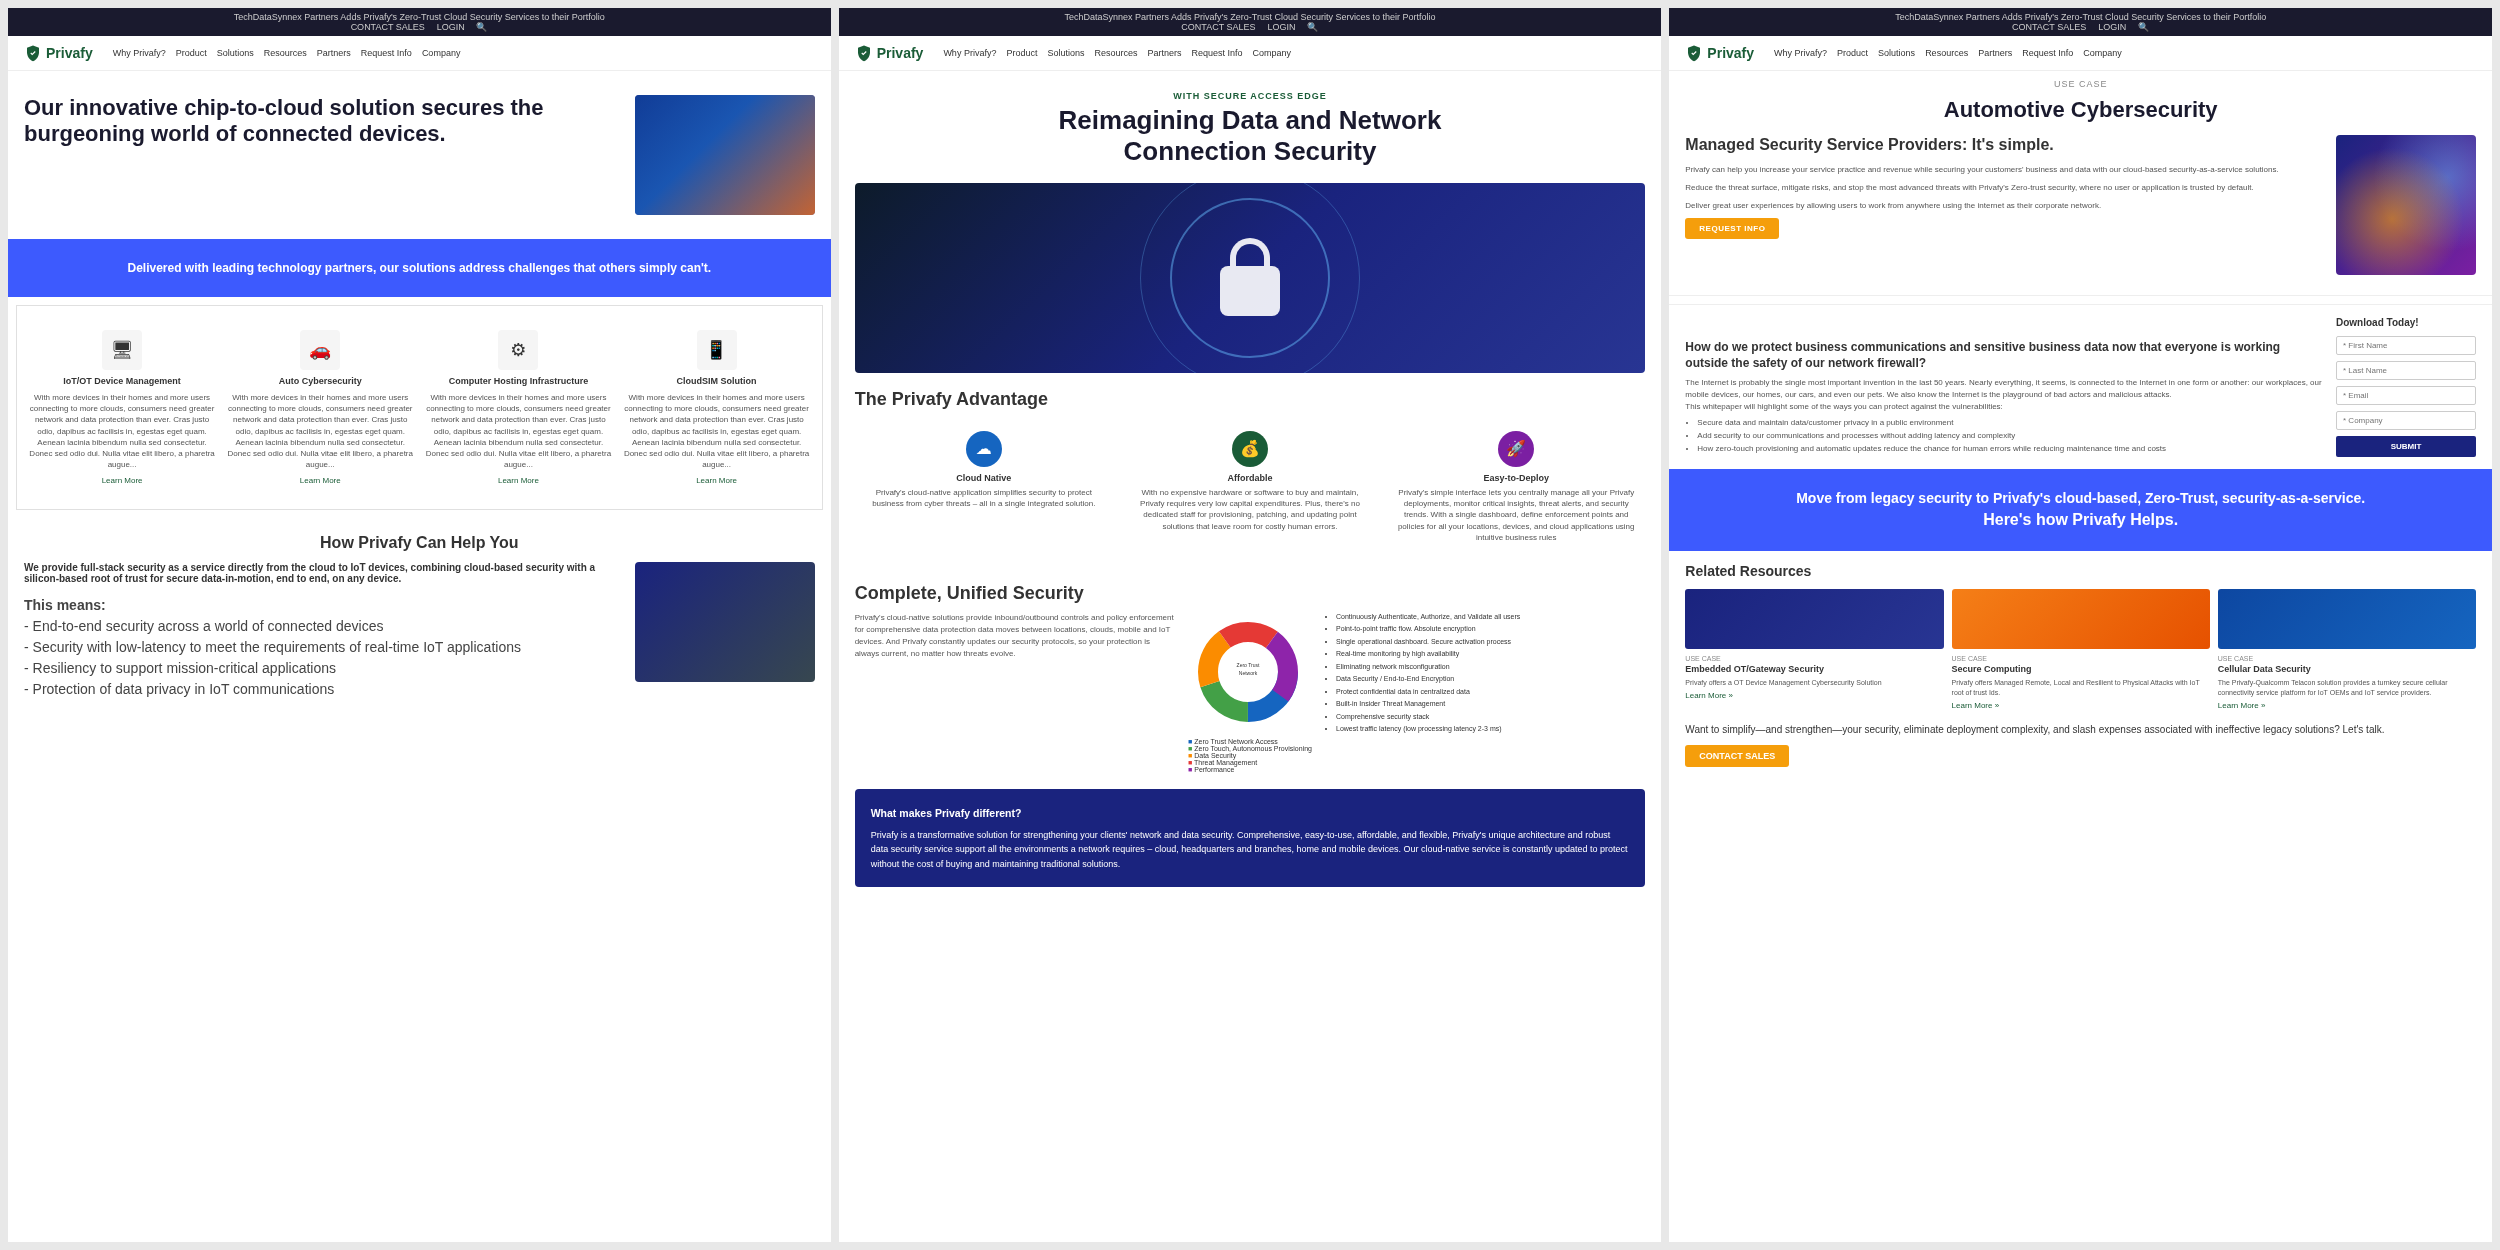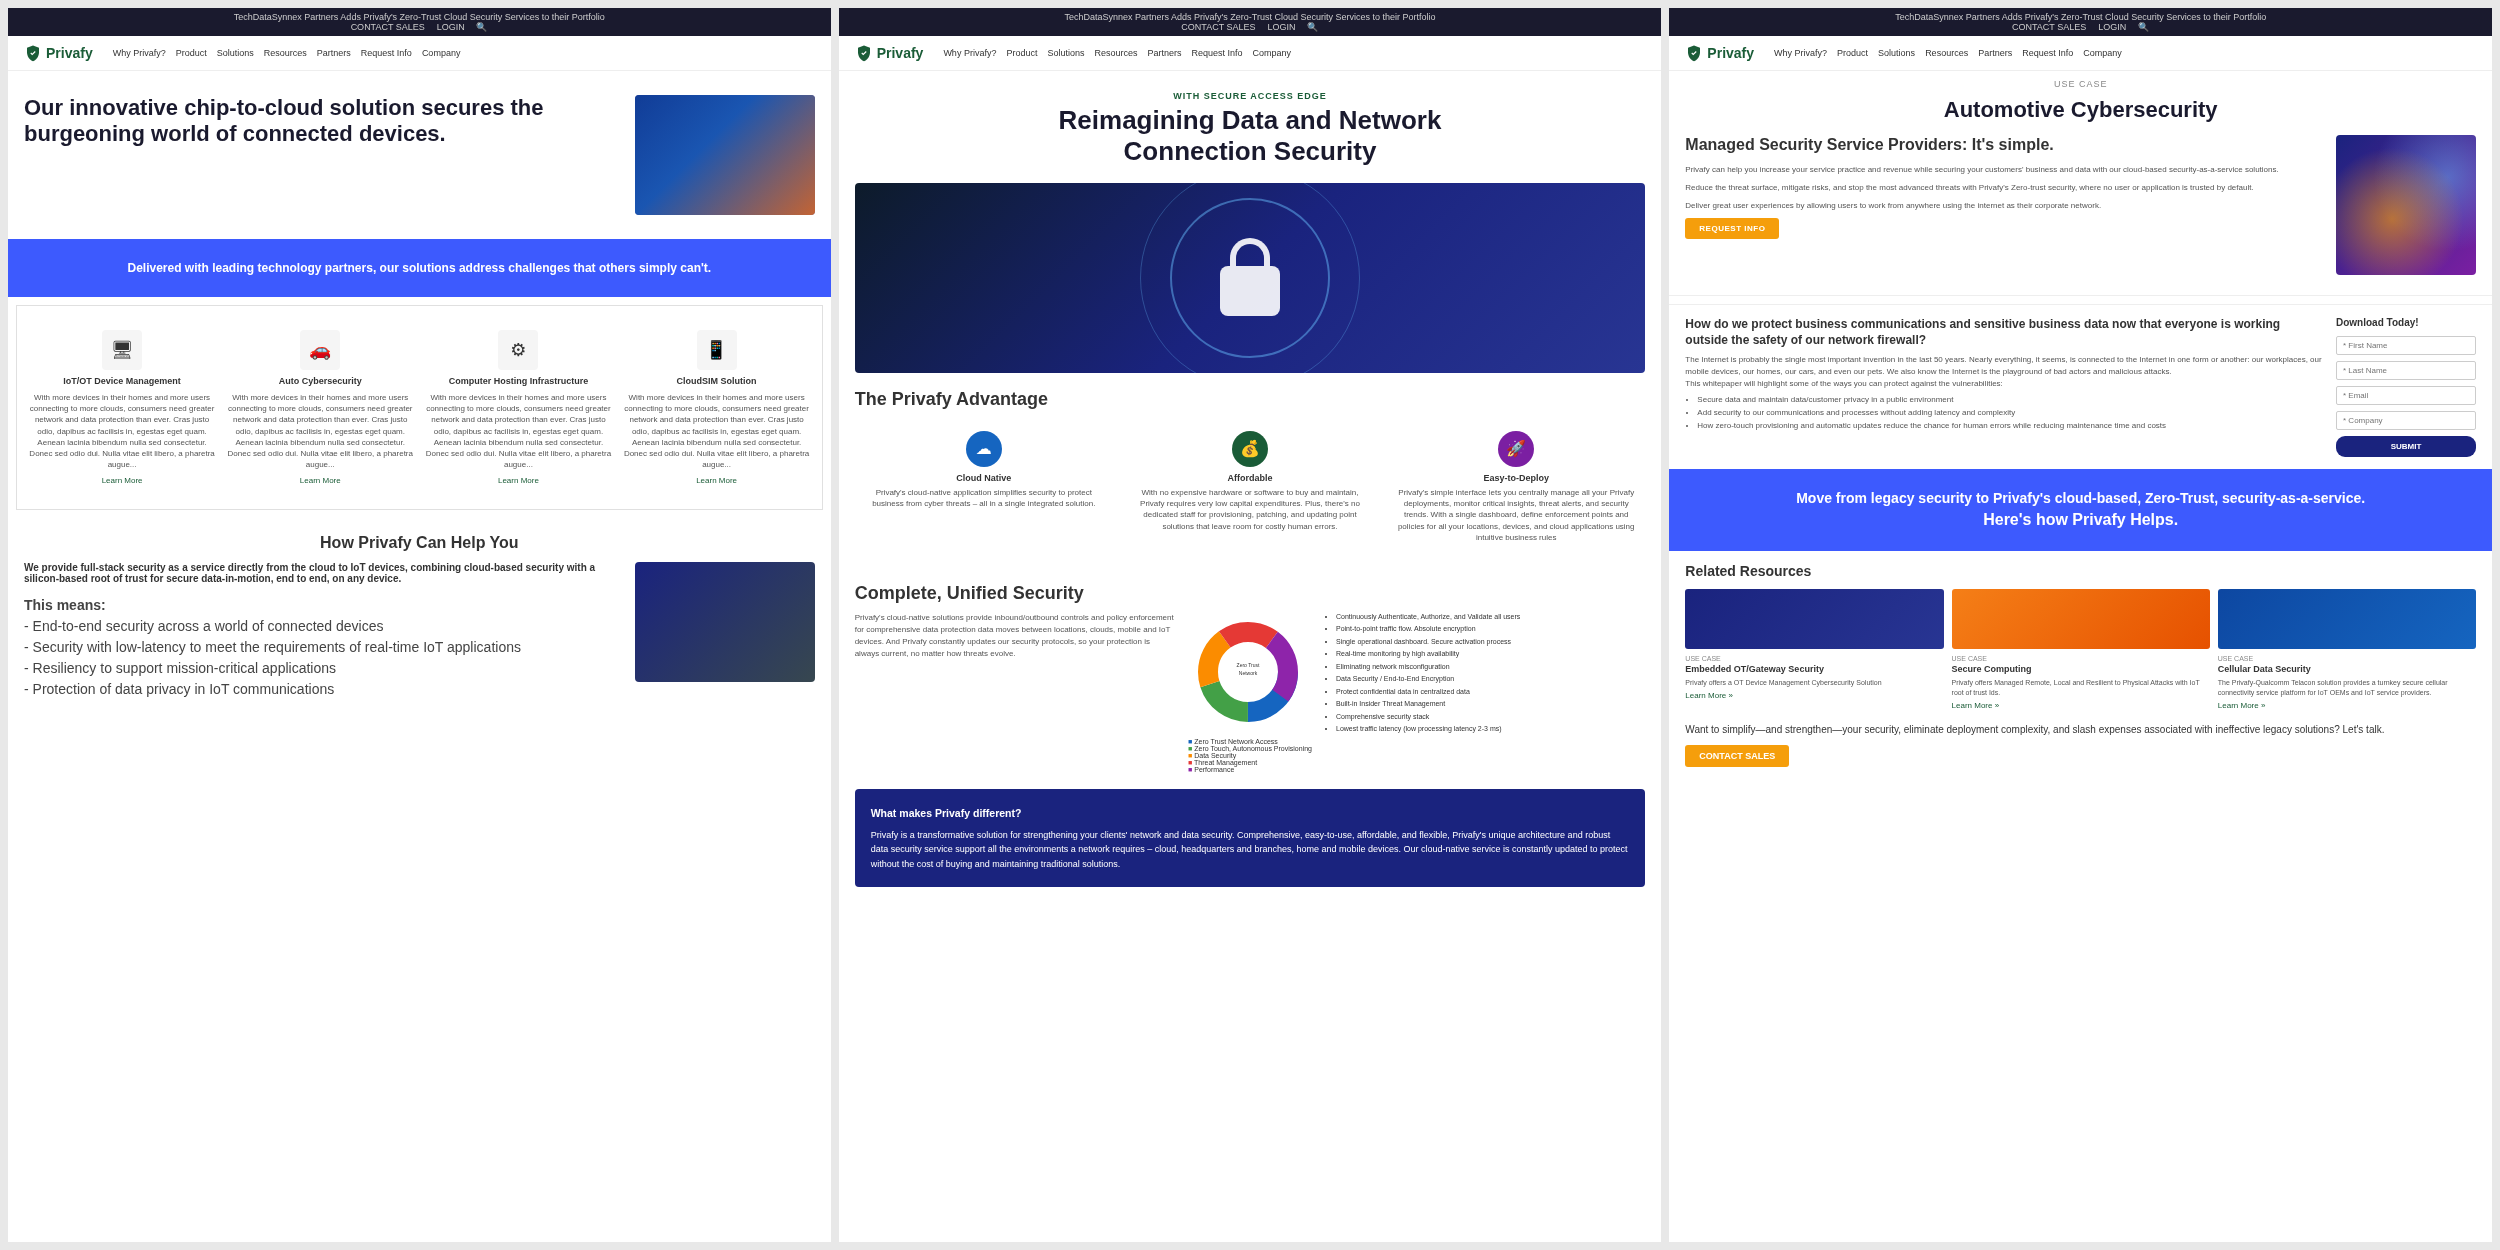--- a/index.html
+++ b/index.html
@@ -419,20 +419,21 @@
     }
     .p3-form-section {
       display: flex;
       gap: 12px;
       padding: 0 16px 12px;
       border-top: 1px solid #eee;
       padding-top: 12px;
     }
     .p3-form-left {
       flex: 1;
+      margin-top: 23px;
     }
     .p3-form-left h2 {
       font-size: 12px;
       font-weight: bold;
       margin-bottom: 6px;
       line-height: 1.3;
     }
     .p3-form-left p {
       font-size: 8px;
       color: #555;
@@ -461,21 +462,21 @@
       font-size: 8px;
       margin-bottom: 6px;
     }
     .p3-submit-btn {
       background: #1a237e;
       color: #fff;
       border: none;
       padding: 6px 14px;
       font-size: 8px;
       font-weight: 600;
-      border-radius: 9px;
+      border-radius: 2px;
       cursor: pointer;
       width: 100%;
     }
     .p3-cta-banner {
       background: #3d5afe;
       color: #fff;
       text-align: center;
       padding: 20px 16px;
       margin: 0 0 12px;
     }

